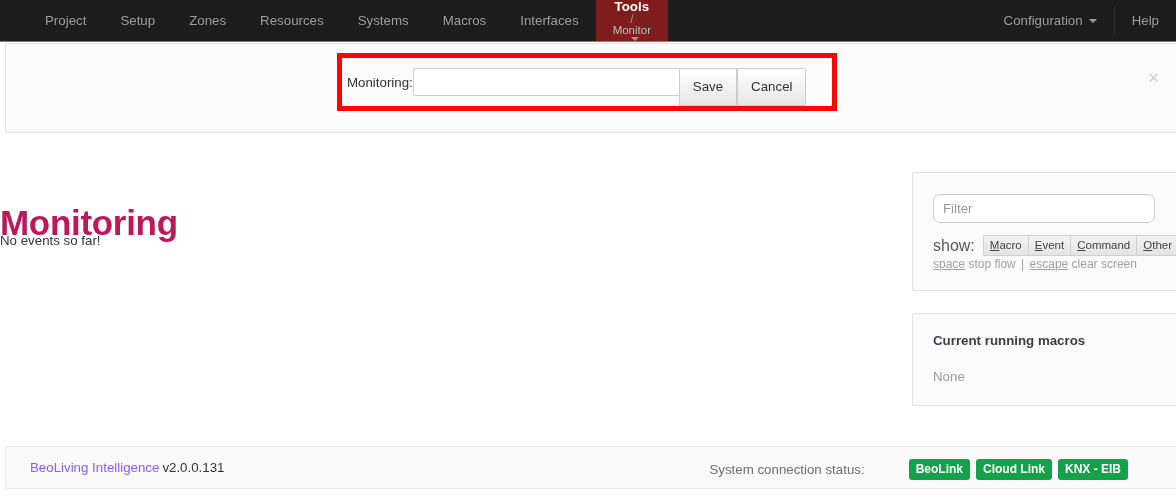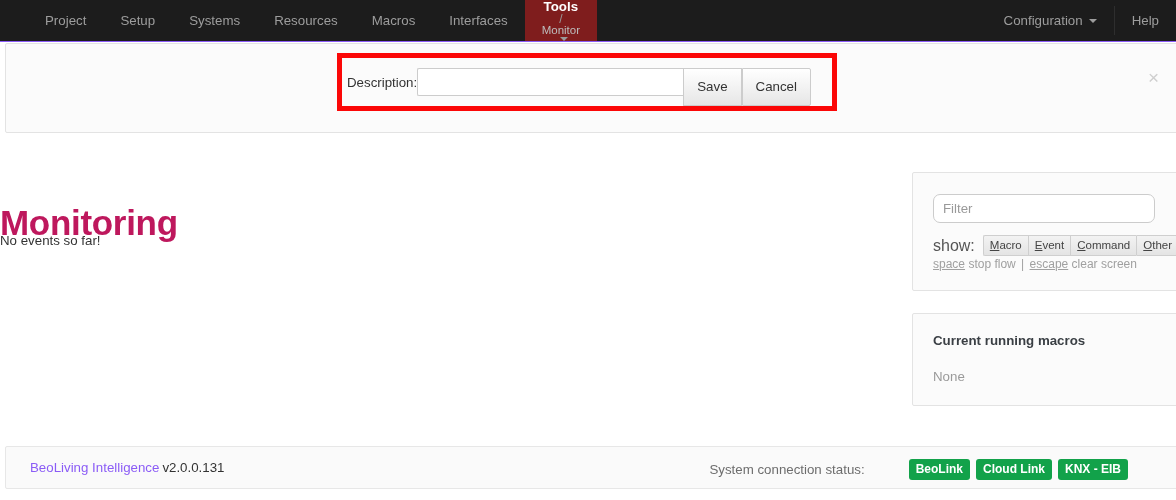--- a/index.html
+++ b/index.html
@@ -279,24 +279,27 @@
 
 <div class="navbar">
   <div class="nav-left">
     <a class="nav-item">
         <span>Project</span>
       </a>
     <a class="nav-item">
         <span>Setup</span>
       </a>
     <a class="nav-item">
+        <span>Zones</span>
+      </a>
+    <a class="nav-item">
+        <span>Resources</span>
+      </a>
+    <a class="nav-item">
         <span>Systems</span>
-      </a>
-    <a class="nav-item">
-        <span>Resources</span>
       </a>
     <a class="nav-item">
         <span>Macros</span>
       </a>
     <a class="nav-item">
         <span>Interfaces</span>
       </a>
     <a class="nav-item active">
       <span class="nav-primary">Tools</span>
       <span class="nav-sep">/</span>
@@ -312,21 +315,21 @@
     <div class="nav-divider"></div>
     <a class="nav-item">
         <span>Help</span>
       </a>
   </div>
 </div>
 
 <div class="desc-panel">
   <div class="desc-highlight" style="border-color: rgb(251, 7, 7);"></div>
   <div class="desc-inner">
-    <span class="desc-label">Description:</span>
+    <span class="desc-label">Monitoring:</span>
     <div class="input-group">
       <input class="desc-input" type="text" placeholder="" style="">
       <button class="btn-grp">Save</button>
       <button class="btn-grp last">Cancel</button>
     </div>
   </div>
   <div class="desc-close">×</div>
 </div>
 
 <div class="main">

